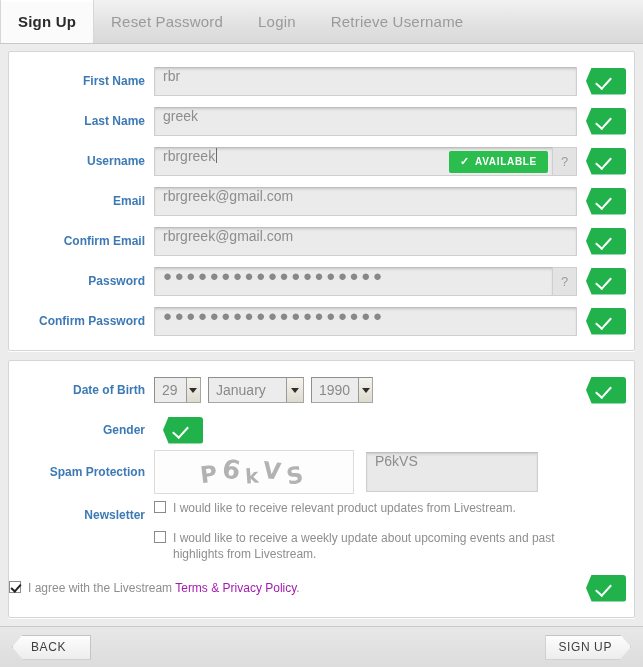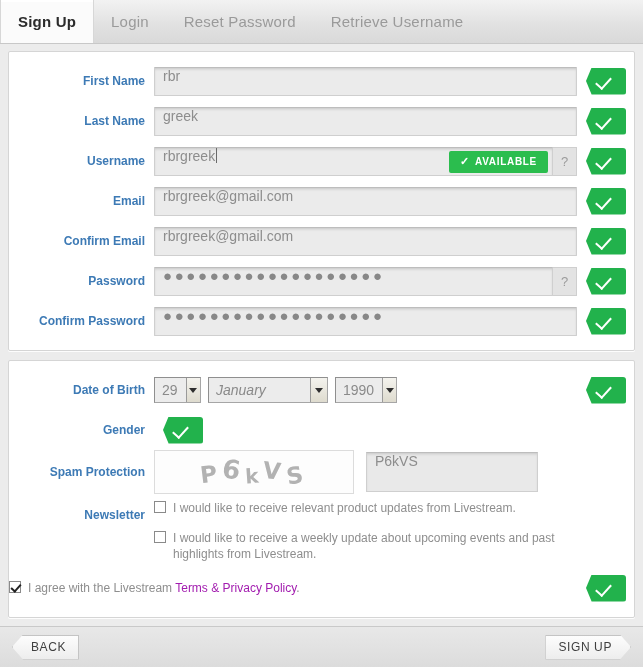--- a/index.html
+++ b/index.html
@@ -183,21 +183,21 @@
     display: flex; align-items: center; justify-content: center;
     margin-left: auto;
   }
   .sel .arrow::after {
     content: "";
     border-left: 4px solid transparent;
     border-right: 4px solid transparent;
     border-top: 5px solid #2e2e2e;
   }
   .sel.day { width: 47px; }
-  .sel.month { width: 120px; font-style: italic; }
+  .sel.month { width: 96px; }
   .sel.year { width: 62px; }
 
   
   .radio-grp { display: flex; align-items: center; font-size: 13px; color: #9a9a9a; }
   .rd {
     width: 12px; height: 12px;
     border-radius: 50%;
     border: 1px solid #777;
     background: #fff;
     margin-right: 5px;
@@ -285,43 +285,43 @@
     background: linear-gradient(to bottom, #fdfdfd 0%, #ededed 100%);
     border: 1px solid #c4c4c4;
     display: flex; align-items: center;
     font-size: 12px;
     color: #3f3f3f;
     letter-spacing: .6px;
     cursor: pointer;
     box-shadow: 0 1px 1px rgba(0,0,0,.10);
   }
   .btn-back {
-    padding: 0 12px 0 18px;
+    padding: 0 24px 0 18px;
     clip-path: polygon(0% 50%, 11px 0%, 100% 0%, 100% 100%, 11px 100%);
   }
   .btn-signup {
     padding: 0 18px 0 12px;
     clip-path: polygon(0% 0%, calc(100% - 11px) 0%, 100% 50%, calc(100% - 11px) 100%, 0% 100%);
   }
   .nl-block { display: flex; flex-direction: column; gap: 14px; padding: 6px 0; }
 </style>
 </head>
 <body>
 
 <div id="app">
 
   <div class="tabbar">
     <div class="tab active">
         <span>Sign Up</span>
       </div>
     <div class="tab">
+        <span>Reset Password</span>
+      </div>
+    <div class="tab">
         <span>Login</span>
-      </div>
-    <div class="tab">
-        <span>Reset Password</span>
       </div>
     <div class="tab">
         <span>Retrieve Username</span>
       </div>
   </div>
 
   <div class="body-area">
 
     <div class="panel">
       <div class="panel-inner">

